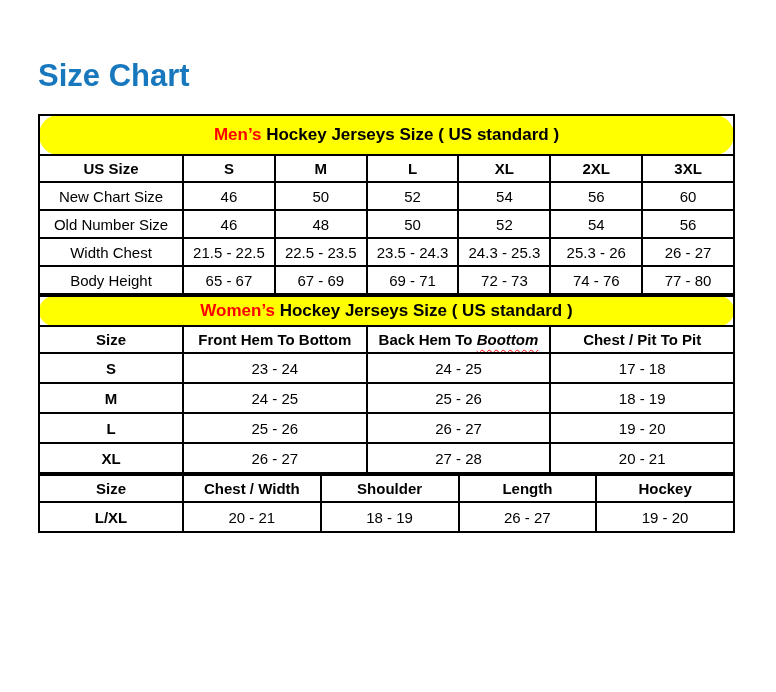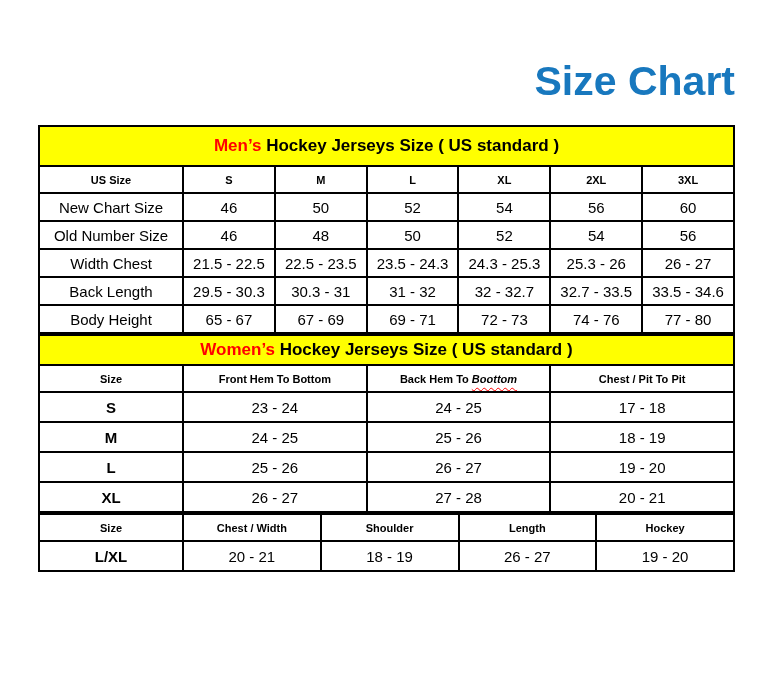--- a/index.html
+++ b/index.html
@@ -4,22 +4,22 @@
 <style>
   html,body{margin:0;padding:0;}
   body{
     width:776px;height:692px;background:#ffffff;
     font-family:"Liberation Sans",sans-serif;color:#000;
     overflow:hidden;
   }
   .content{margin-left:38px;width:697px;}
   .page-title{
     margin:58px 0 20px 0;
-    text-align:right;
-    font-size:41px;
+    text-align:left;
+    font-size:31px;
     font-weight:700;
     color:#1878be;
   }
   table{
     border-collapse:collapse;
     table-layout:fixed;
     width:697px;
   }
   col.col-label{width:144px;}
   td,th{
@@ -28,24 +28,25 @@
     vertical-align:middle;
     padding:0 2px;
     overflow:hidden;
     white-space:nowrap;
   }
   .banner-cell{
     background:#ffff00;
     font-weight:700;
     font-size:17px;
     height:36px;
+    border-radius:20px;
   }
   .t-mens .banner-cell{height:38px;}
   .banner-red{color:#ff0000;}
-  th{font-weight:700;font-size:11px;height:25px;}
+  th{font-weight:700;font-size:15px;height:25px;}
   td{font-size:15px;}
   .t-mens td{height:26px;}
   .t-womens td{height:28px;text-align:center;}
   .t-youth td{height:28px;}
   .t-womens .row-label,.t-youth .row-label{font-weight:700;}
   .wavy{
     text-decoration:underline wavy #ff0000;
     text-decoration-thickness:1px;
     text-underline-offset:4px;
     text-decoration-skip-ink:none;
@@ -100,29 +101,20 @@
             <td class="data-cell">56</td>
           </tr>
           <tr>
             <td class="row-label">Width Chest</td>
             <td class="data-cell">21.5 - 22.5</td>
             <td class="data-cell">22.5 - 23.5</td>
             <td class="data-cell">23.5 - 24.3</td>
             <td class="data-cell">24.3 - 25.3</td>
             <td class="data-cell">25.3 - 26</td>
             <td class="data-cell">26 - 27</td>
-          </tr>
-          <tr>
-            <td class="row-label">Back Length</td>
-            <td class="data-cell">29.5 - 30.3</td>
-            <td class="data-cell">30.3 - 31</td>
-            <td class="data-cell">31 - 32</td>
-            <td class="data-cell">32 - 32.7</td>
-            <td class="data-cell">32.7 - 33.5</td>
-            <td class="data-cell">33.5 - 34.6</td>
           </tr>
           <tr>
             <td class="row-label">Body Height</td>
             <td class="data-cell">65 - 67</td>
             <td class="data-cell">67 - 69</td>
             <td class="data-cell">69 - 71</td>
             <td class="data-cell">72 - 73</td>
             <td class="data-cell">74 - 76</td>
             <td class="data-cell">77 - 80</td>
           </tr>

